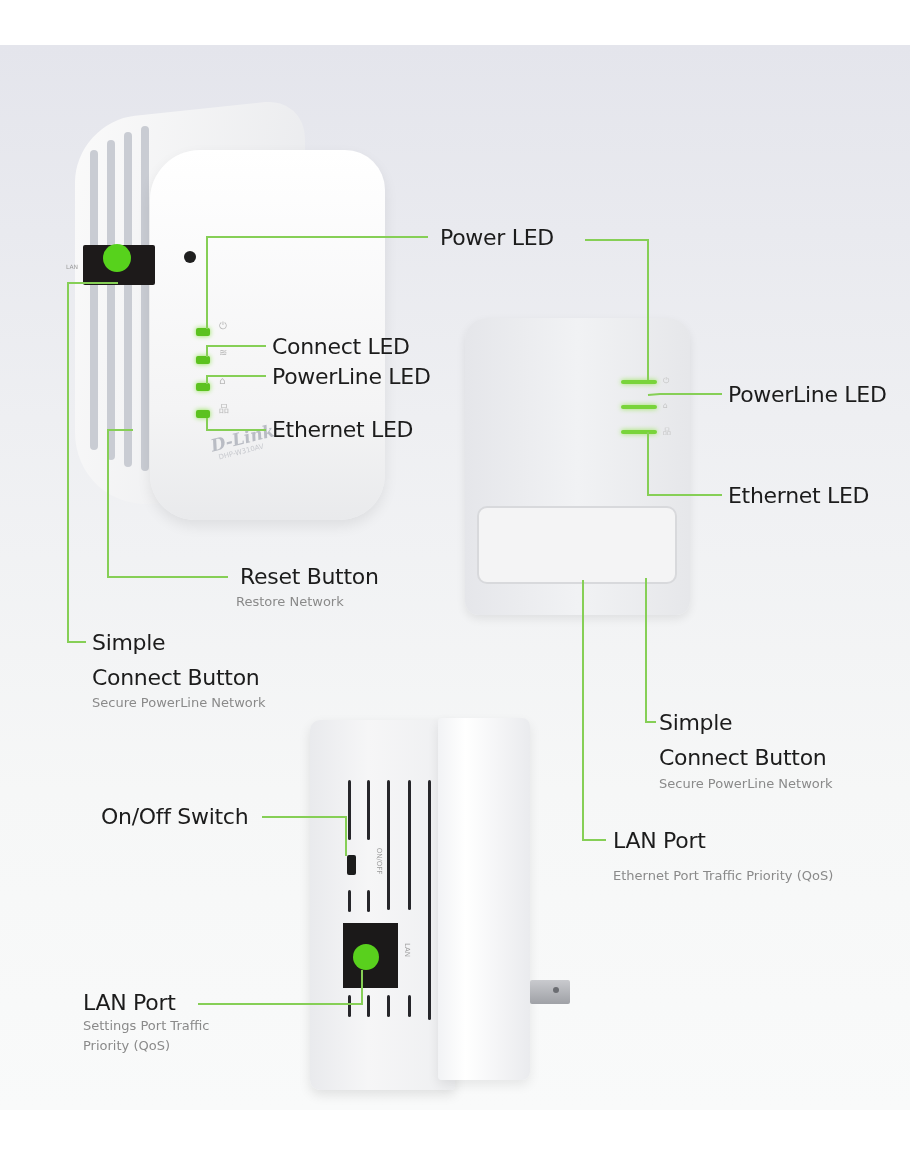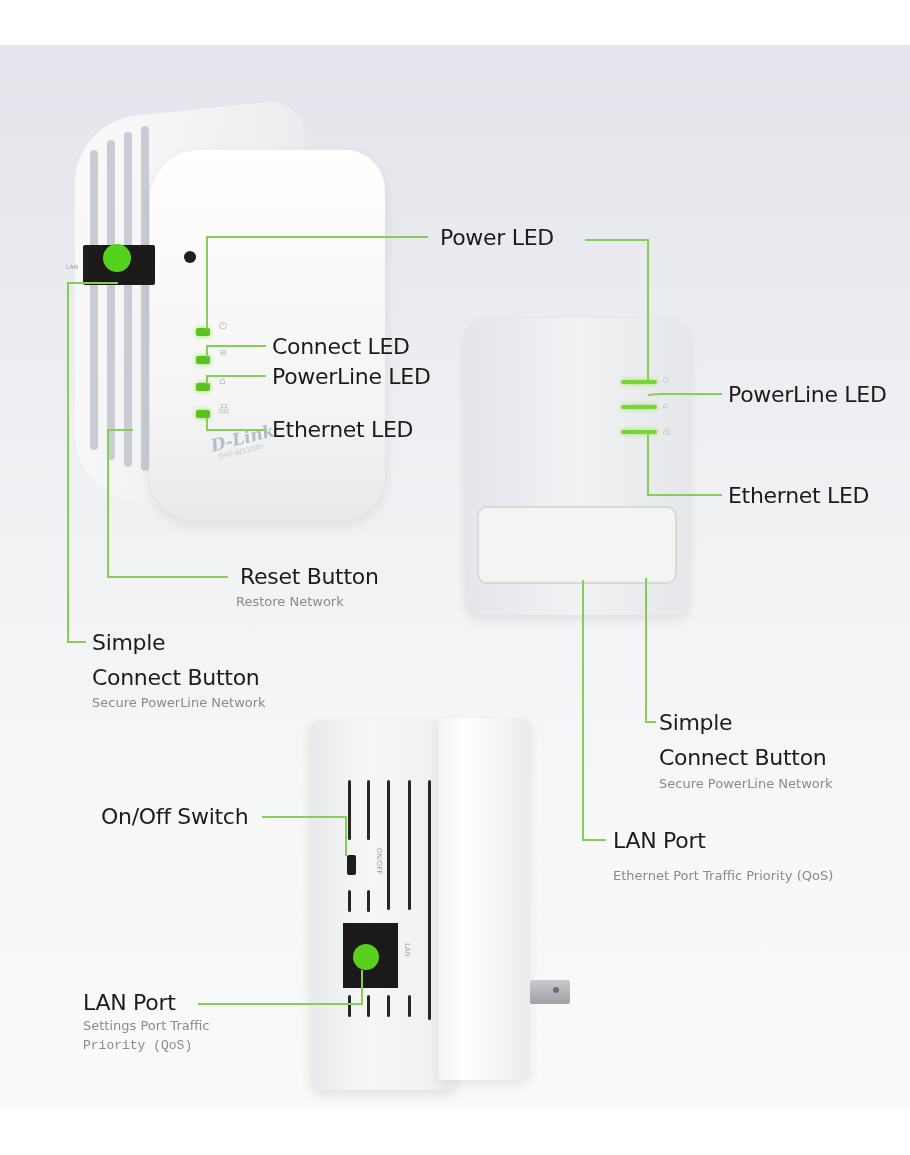--- a/index.html
+++ b/index.html
@@ -143,13 +143,13 @@
 <div class="lbl" style="left:659px;top:745px;">Connect Button</div>
 <div class="sub" style="left:659px;top:775px;">Secure PowerLine Network</div>
 
 <div class="lbl" style="left:613px;top:828px;">LAN Port</div>
 <div class="sub" style="left:613px;top:867px;">Ethernet Port Traffic Priority (QoS)</div>
 
 <div class="lbl" style="left:71px;top:804px;margin-left:30px;">On/Off Switch</div>
 
 <div class="lbl" style="left:83px;top:990px;">LAN Port</div>
 <div class="sub" style="left:83px;top:1017px;">Settings Port Traffic</div>
-<div class="sub" style="left:83px;top:1037px;font-family:Liberation Mono, monospace;">Priority (QoS)</div>
+<div class="sub" style="left:83px;top:1037px;">Priority (QoS)</div>
 
 </body></html>

